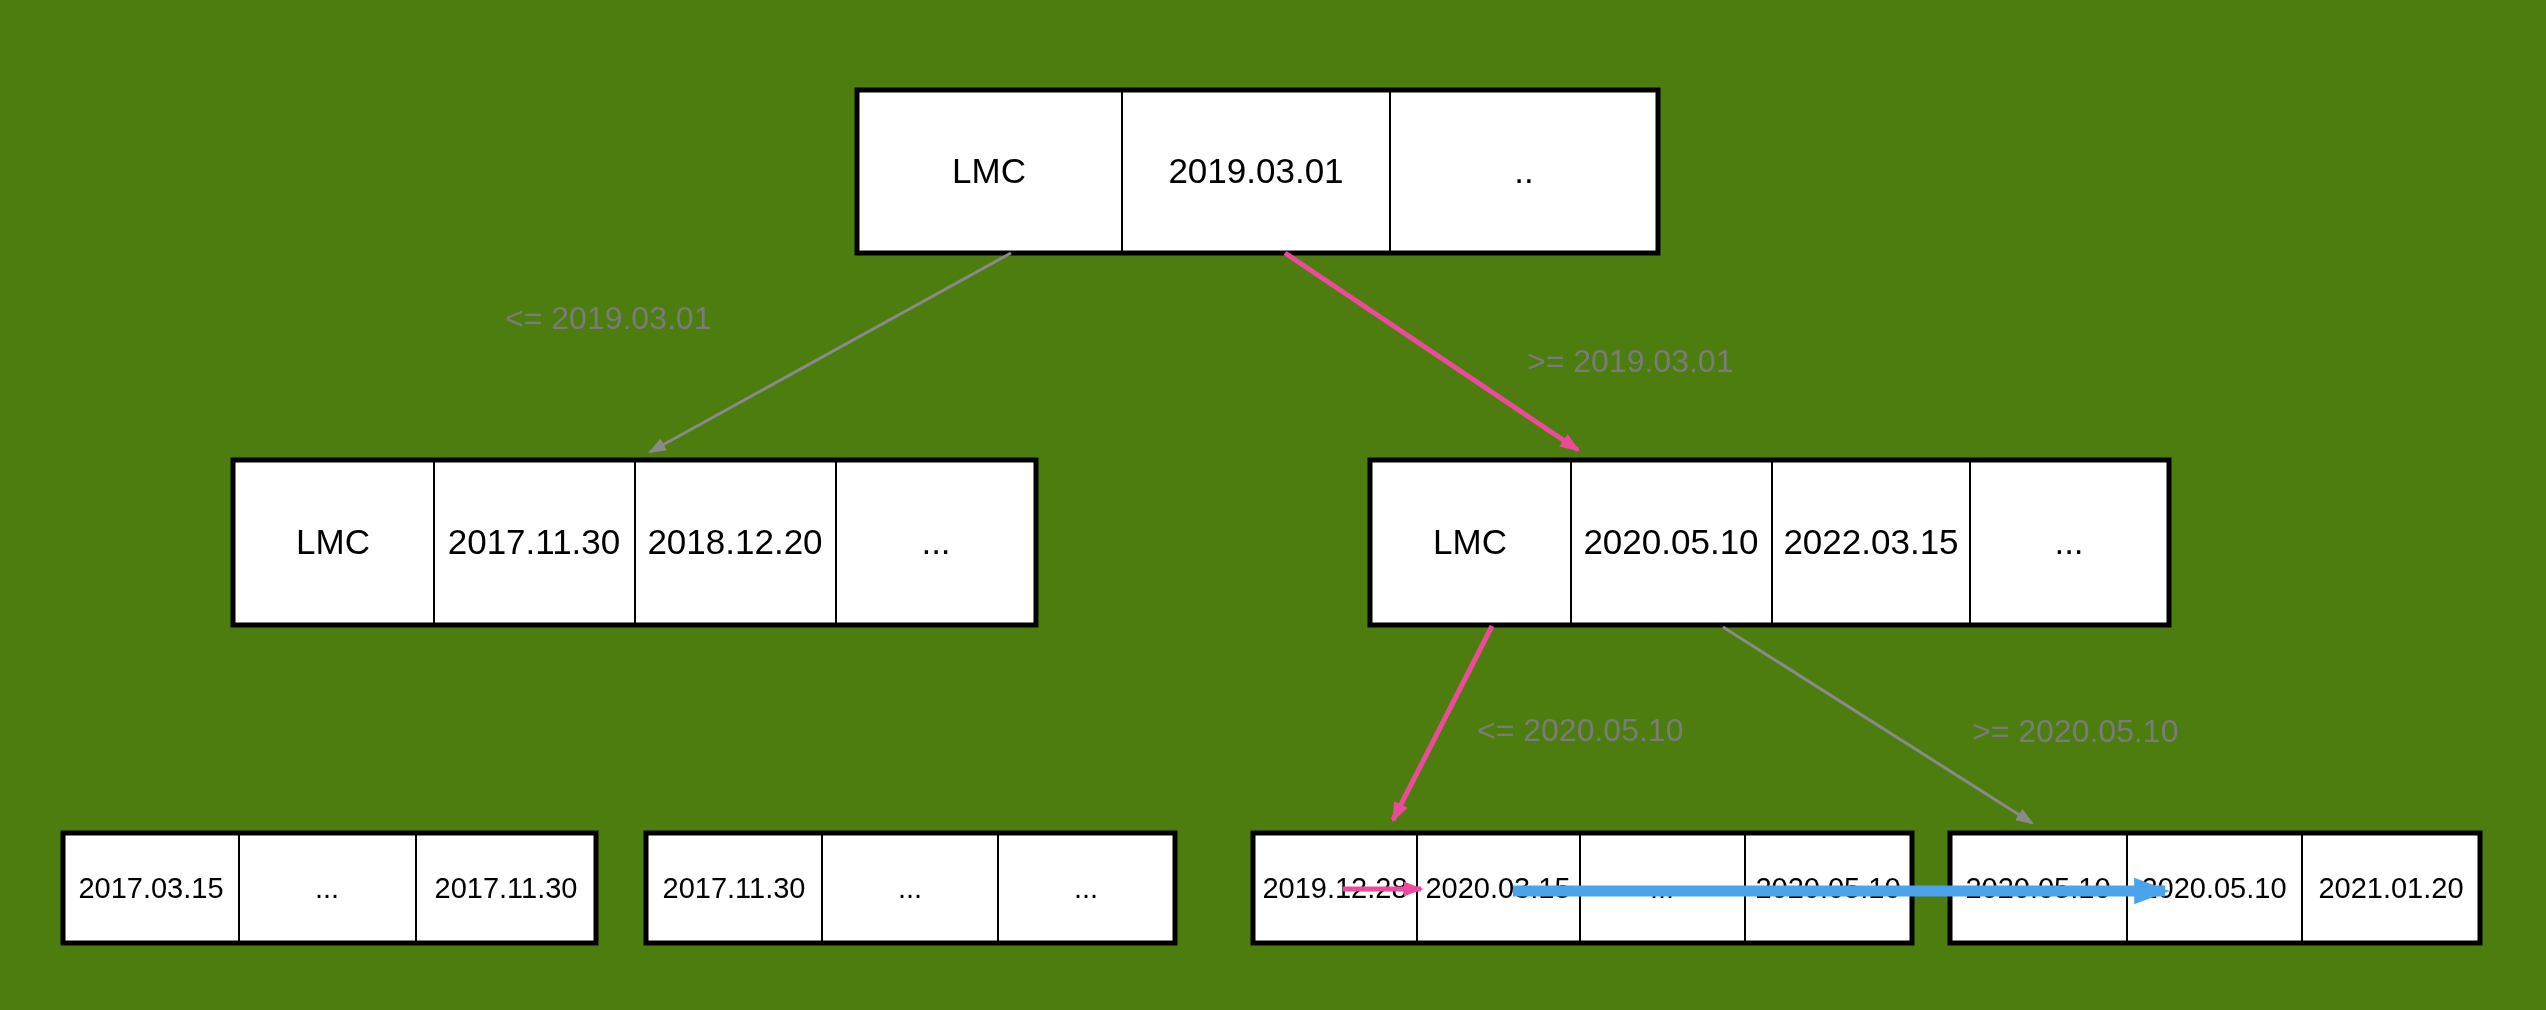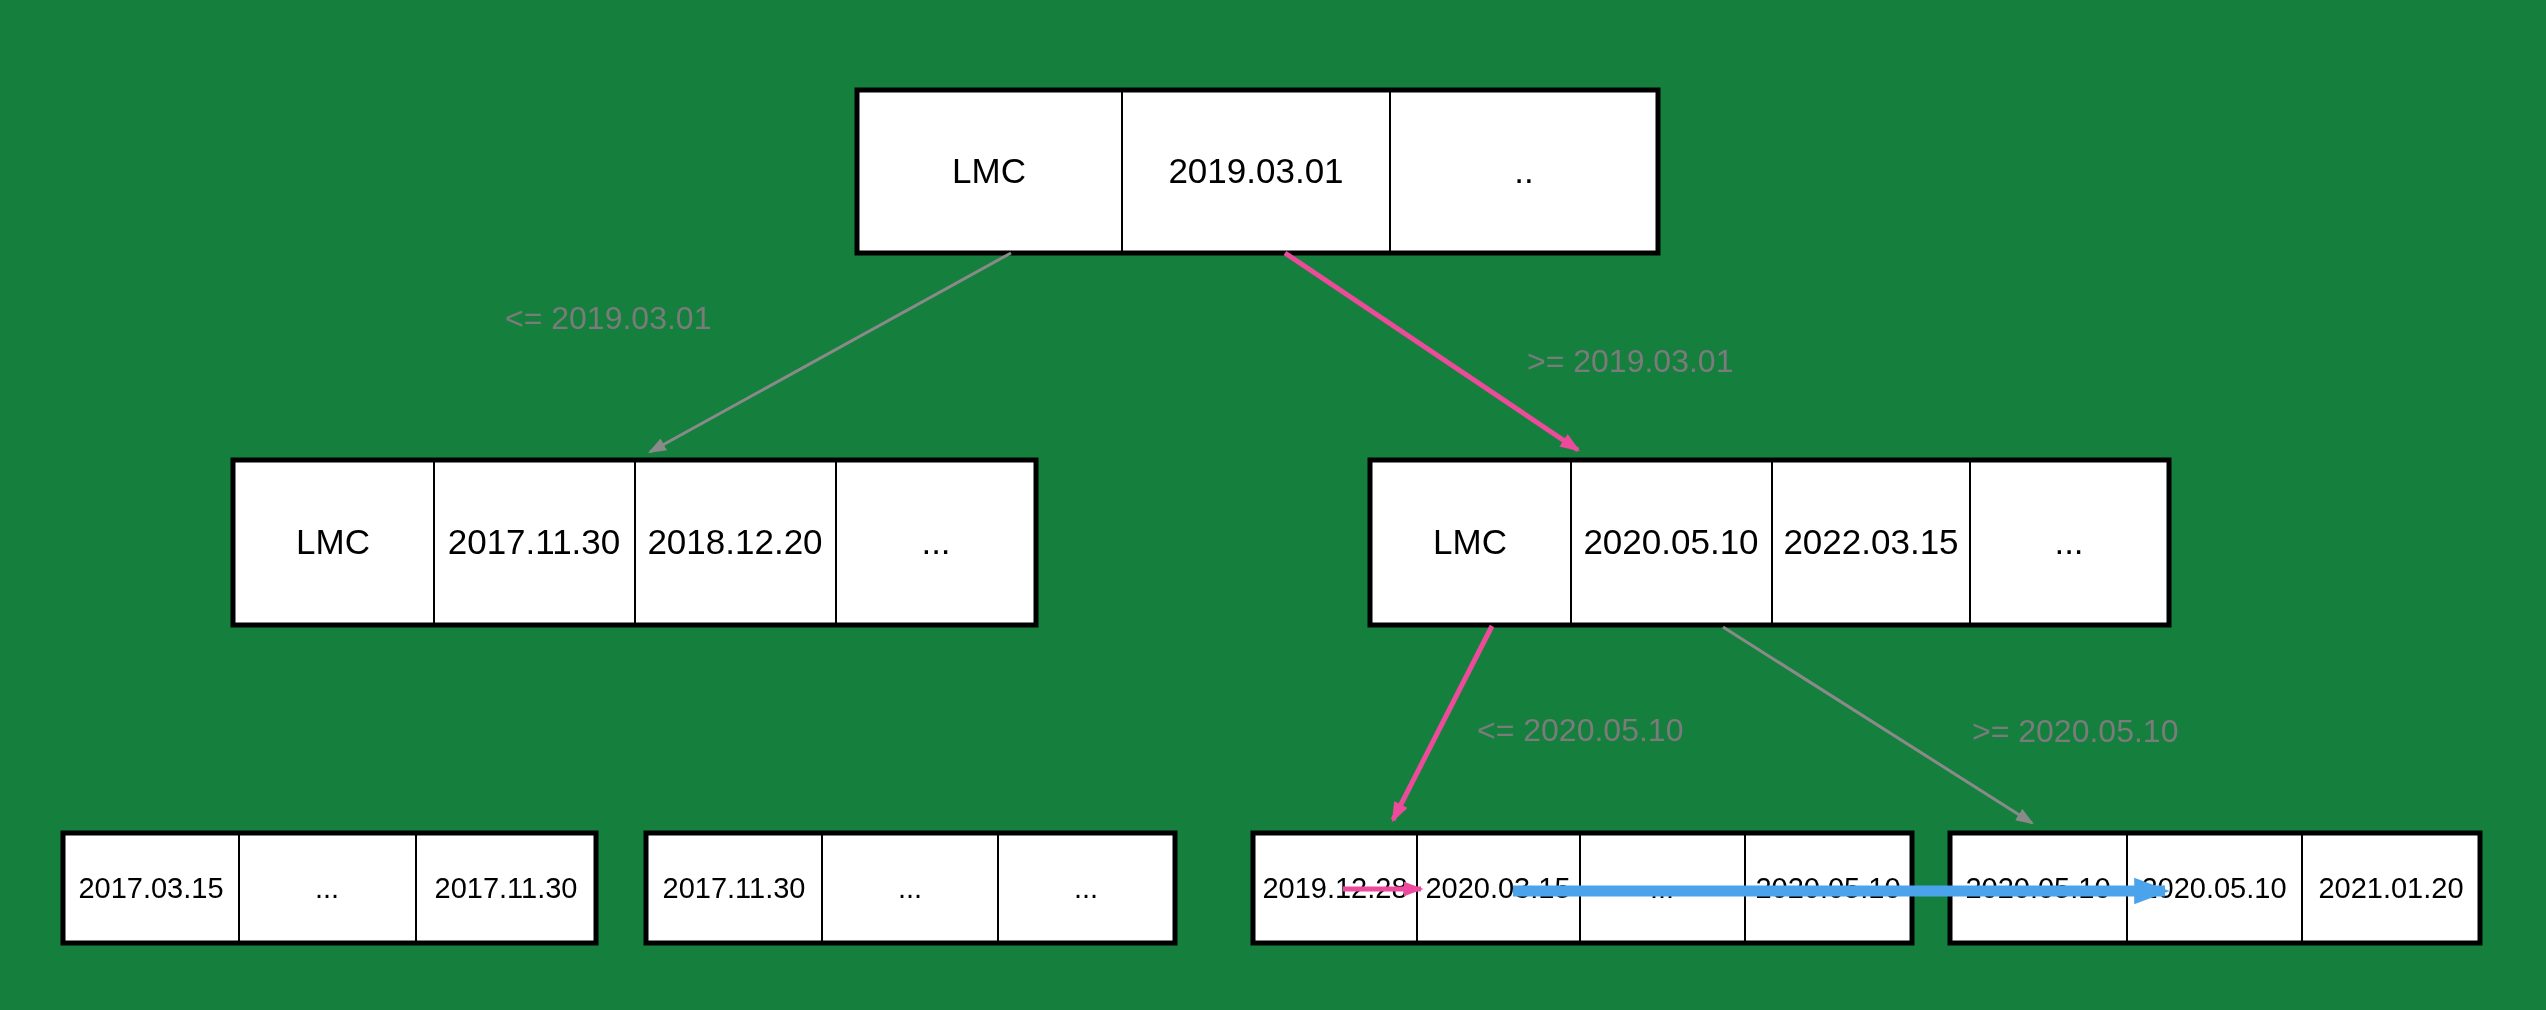--- a/index.html
+++ b/index.html
@@ -4,21 +4,21 @@
 <style>
   html, body {
     margin: 0;
     padding: 0;
     background: #ffffff;
   }
   .canvas {
     position: relative;
     width: 2546px;
     height: 1010px;
-    background: #15803d;
+    background: #4d7c0f;
     overflow: hidden;
   }
   svg {
     display: block;
     font-family: "Liberation Sans", sans-serif;
   }
   .node-rect {
     fill: #ffffff;
     stroke: #000000;
     stroke-width: 5;

